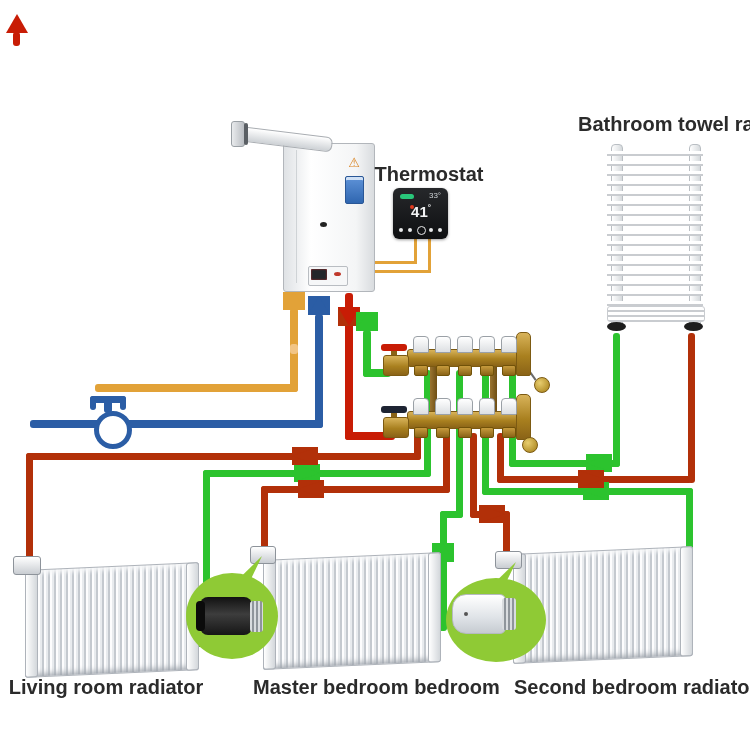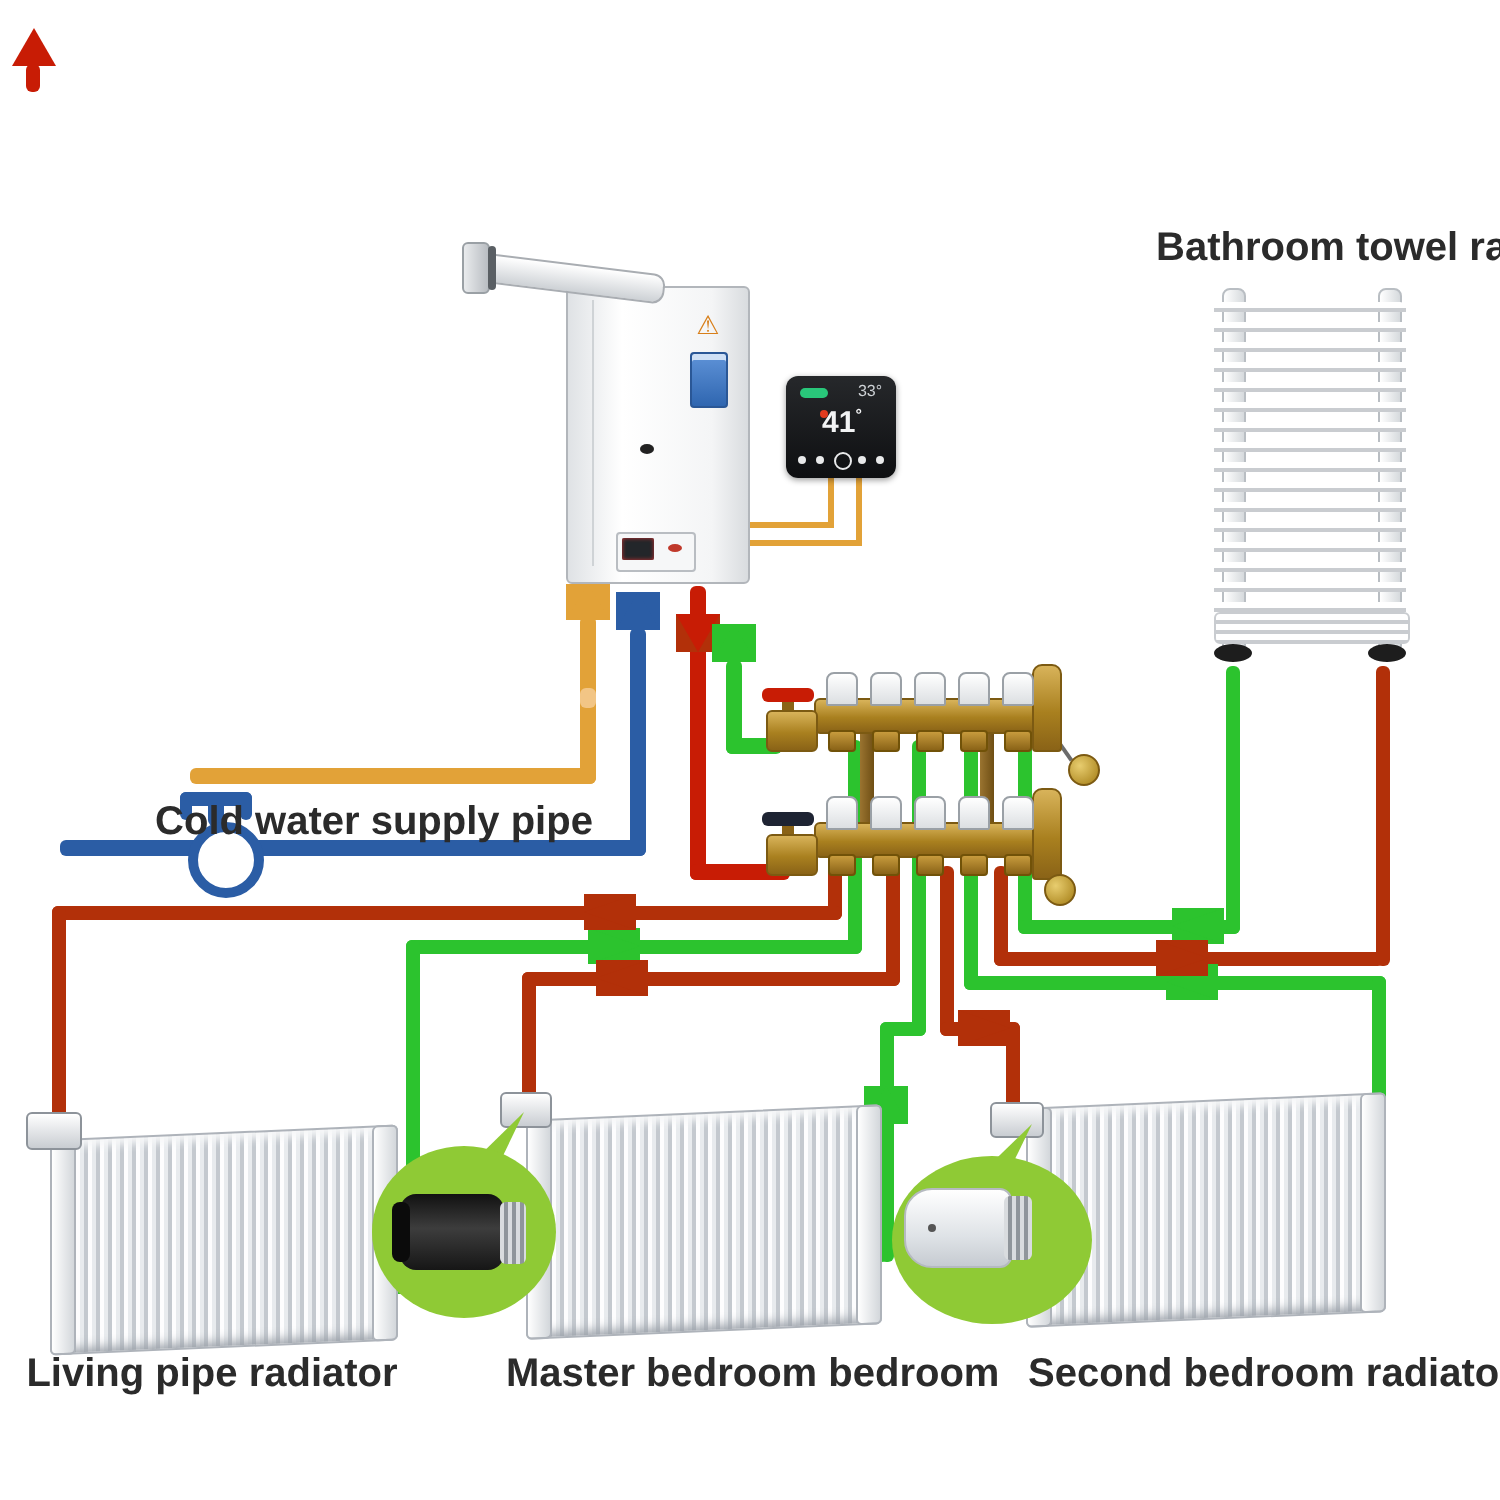--- a/index.html
+++ b/index.html
@@ -217,19 +217,19 @@
   <div style="position:absolute;left:200px;top:597px;width:52px;height:38px;background:linear-gradient(#111,#3d3d3d 45%,#161616);border-radius:8px;z-index:6;"></div>
   <div style="position:absolute;left:196px;top:601px;width:9px;height:30px;background:#0b0b0b;border-radius:4px;z-index:6;"></div>
   <div style="position:absolute;left:250px;top:601px;width:13px;height:31px;background:repeating-linear-gradient(90deg,#d9dcdf 0 2px,#8f959b 2px 4px);border-radius:3px;z-index:6;"></div>
 
   <div class="tail" style="left:482px;top:562px;width:34px;height:28px;"></div>
   <div class="bubble" style="left:446px;top:578px;width:100px;height:84px;"></div>
   <div style="position:absolute;left:452px;top:594px;width:52px;height:38px;background:linear-gradient(#ffffff,#dfe3e7 60%,#c6cbd1);border:1px solid #b5bac0;border-radius:14px 6px 6px 14px;z-index:6;"></div>
   <div class="dot" style="left:464px;top:612px;width:4px;height:4px;background:#555;z-index:7;"></div>
   <div style="position:absolute;left:502px;top:598px;width:14px;height:32px;background:repeating-linear-gradient(90deg,#d9dcdf 0 2px,#8f959b 2px 4px);border-radius:3px;z-index:6;"></div>
 
+  <div class="lbl" style="left:359px;top:163px;width:140px;">Thermostat</div>
   <div class="lbl" style="left:578px;top:113px;width:180px;">Bathroom towel rack</div>
-  <div class="lbl" style="left:62px;top:400px;width:250px;">Cold water supply pipe</div>
-  <div class="lbl" style="left:6px;top:676px;width:200px;">Living pipe radiator</div>
+  <div class="lbl" style="left:6px;top:676px;width:200px;">Living room radiator</div>
   <div class="lbl" style="left:253px;top:676px;width:236px;">Master bedroom bedroom</div>
   <div class="lbl" style="left:514px;top:676px;width:240px;">Second bedroom radiator</div>
 
 </div>
 
 </body></html>

